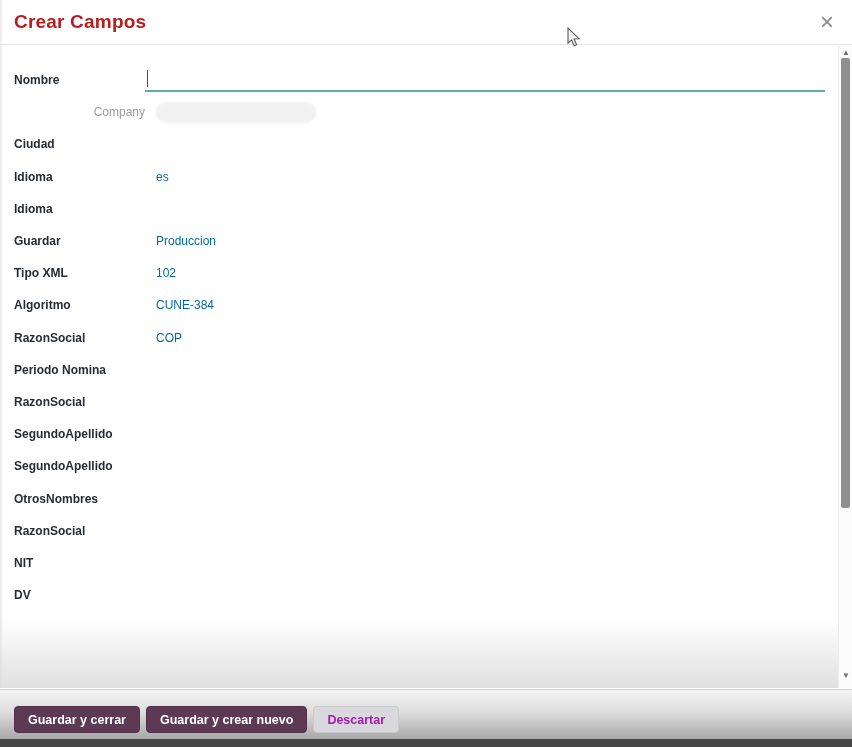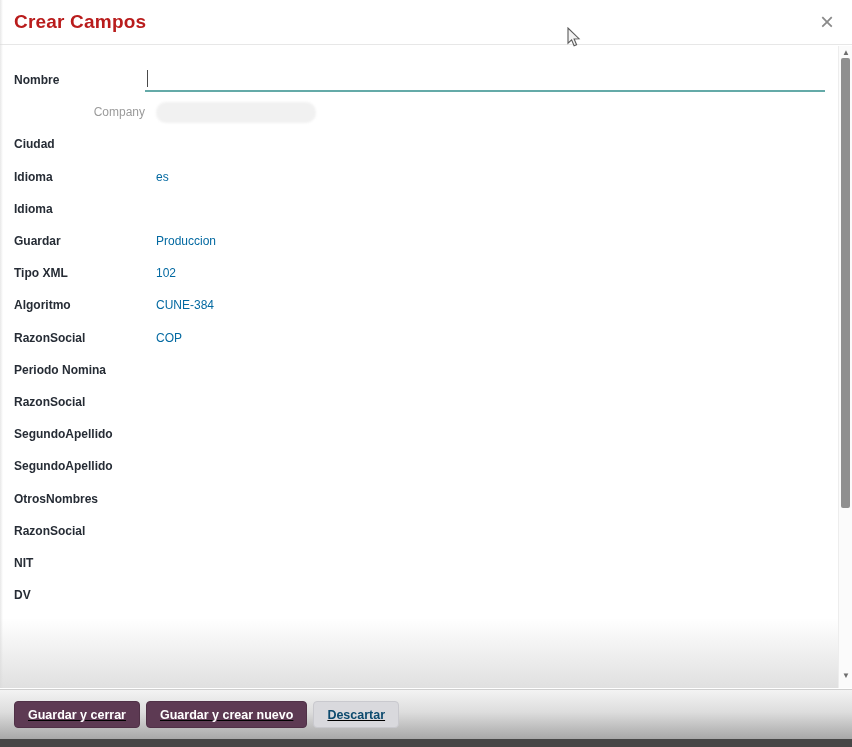--- a/index.html
+++ b/index.html
@@ -96,35 +96,35 @@
   .sb-thumb {
     position: absolute; left: 2px; top: 12px; width: 9px; height: 450px;
     background: #8f8f8f; border-radius: 2px; cursor: pointer;
   }
 
   
   .modal-footer {
     position: absolute; left: 0; right: 0; top: 689px; height: 50px;
     background: linear-gradient(to bottom, #f3f3f3 0%, #dddddd 45%, #a8a8a8 100%);
     border-top: 1px solid #cfcfcf;
-    display: flex; align-items: center; gap: 6px;
-    padding: 16px 14px; z-index: 8; text-decoration: underline;
+    display: flex; align-items: flex-start; gap: 6px;
+    padding: 16px 14px; z-index: 8;
   }
   .btn {
     height: 27px; padding: 0 13px;
     display: inline-flex; align-items: center;
     font-family: "Liberation Sans", sans-serif;
     font-size: 12.5px; font-weight: 700;
     border-radius: 4px; cursor: pointer;
   }
   .btn-primary {
     background: #5d3a53; border: 1px solid #503147; color: #ffffff;
   }
   .btn-secondary {
-    background: #d9d9dd; border: 1px solid #c9c9ce; color: #0c4a6e;
+    background: #d9d9dd; border: 1px solid #c9c9ce; color: #a21caf;
   }
   .bottom-strip {
     position: absolute; left: 0; right: 0; top: 739px; height: 8px;
     background: #474747; z-index: 9;
   }
 
   
   .mouse-cursor {
     position: absolute; left: 567px; top: 27px; z-index: 20; pointer-events: none;
   }

